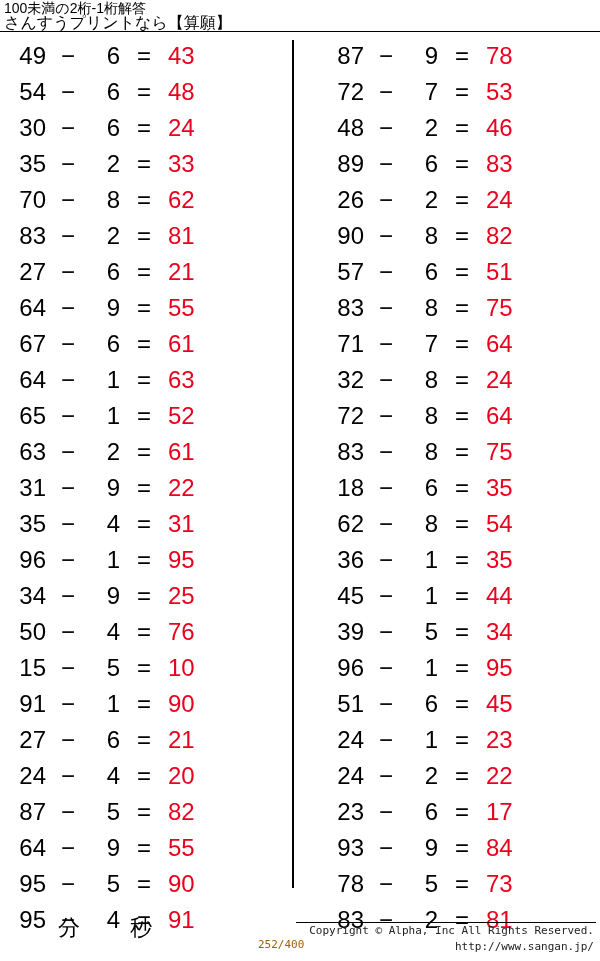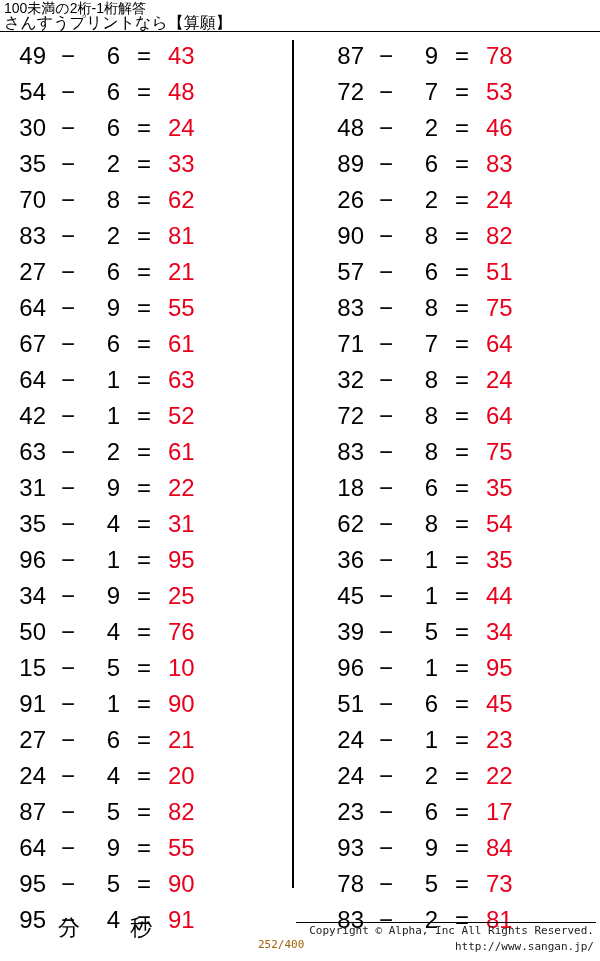--- a/index.html
+++ b/index.html
@@ -218,21 +218,21 @@
         <span class="cell answer">61</span>
       </div>
       <div class="row">
         <span class="cell operand-a">64</span>
         <span class="cell op">−</span>
         <span class="cell operand-b">1</span>
         <span class="cell eq">=</span>
         <span class="cell answer">63</span>
       </div>
       <div class="row">
-        <span class="cell operand-a">42</span>
+        <span class="cell operand-a">65</span>
         <span class="cell op">−</span>
         <span class="cell operand-b">1</span>
         <span class="cell eq">=</span>
         <span class="cell answer">52</span>
       </div>
       <div class="row">
         <span class="cell operand-a">63</span>
         <span class="cell op">−</span>
         <span class="cell operand-b">2</span>
         <span class="cell eq">=</span>

